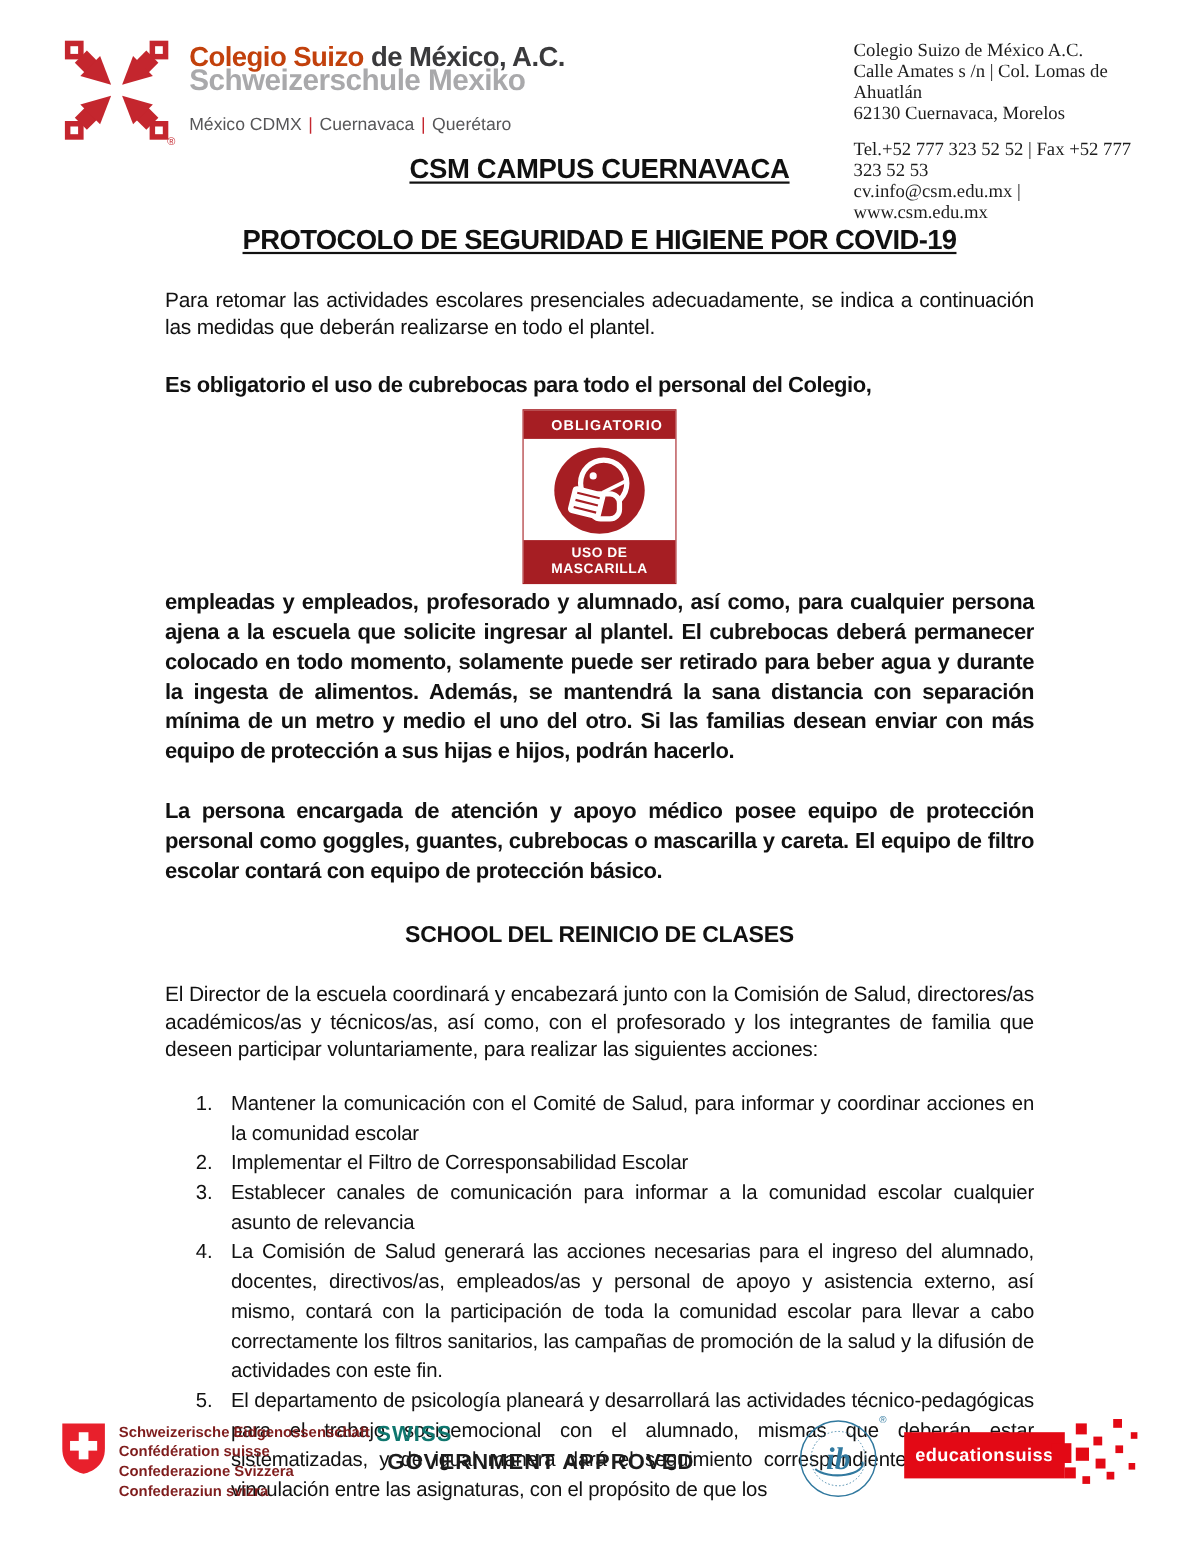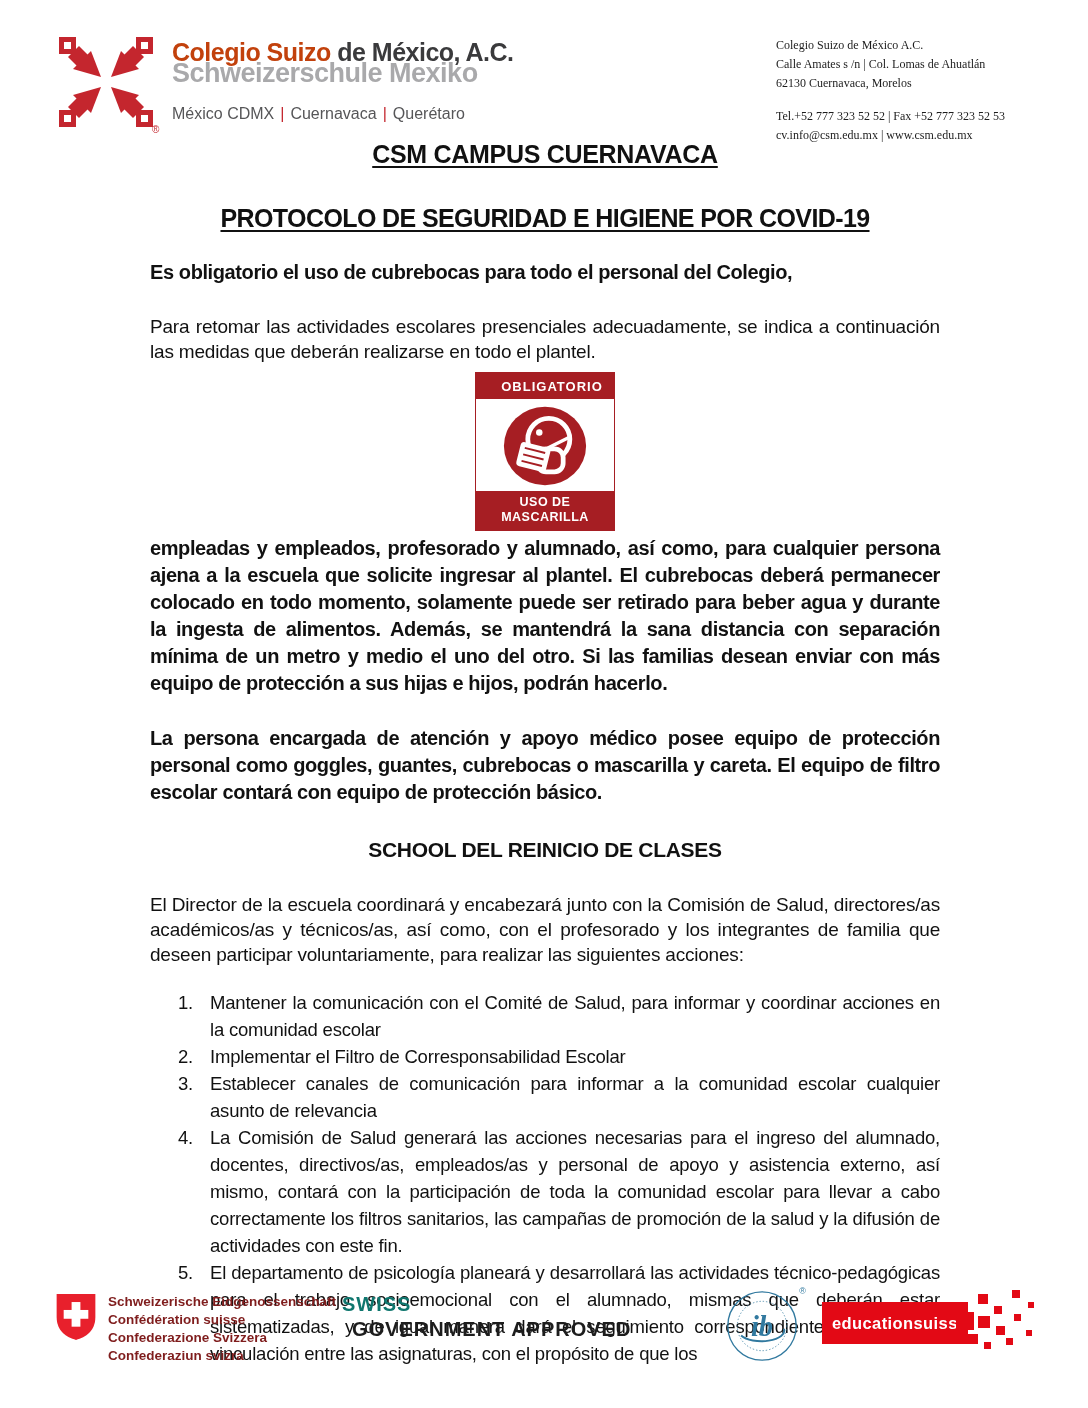--- a/index.html
+++ b/index.html
@@ -10,21 +10,21 @@
   .brand{display:flex;gap:16px;position:relative;}
   .brand-arrows{width:100px;height:96px;flex:0 0 auto;}
   .brand-reg{position:absolute;left:96px;top:90px;font-size:10px;color:#C4262E;}
   .brand-text{padding-top:4px;}
   .brand-line1{font-size:25px;font-weight:bold;letter-spacing:-0.5px;white-space:nowrap;}
   .brand-line1 .red{color:#c2410c;}
   .brand-line1 .dark{color:#3A3A3C;}
   .brand-line2{font-size:27px;font-weight:bold;color:#A9A9AB;margin-top:-9px;letter-spacing:-0.5px;}
   .brand-line3{margin-top:16px;font-size:16px;color:#565658;}
   .brand-line3 .pipe{color:#C4262E;padding:0 6px;}
-  .contact{font-family:"Liberation Serif",serif;font-size:12px;line-height:19px;color:#1c1c1c;width:268px;padding-top:2px;}
+  .contact{font-family:"Liberation Serif",serif;font-size:17px;line-height:19px;color:#1c1c1c;width:268px;padding-top:2px;}
   .contact .gap{height:14px;}
   
   .doc{position:absolute;top:140px;left:150px;width:790px;}
   .h1{font-size:25px;font-weight:bold;text-align:center;text-decoration:underline;text-underline-offset:3px;letter-spacing:-0.3px;}
   .h2{font-size:25px;font-weight:bold;text-align:center;text-decoration:underline;text-underline-offset:3px;margin-top:35px;letter-spacing:-0.6px;}
   .para{font-size:19px;line-height:25px;text-align:justify;margin-top:28px;letter-spacing:-0.2px;}
   .para.bold{font-weight:bold;font-size:20px;line-height:27px;letter-spacing:-0.4px;}
   .lead{margin-top:26px;}
   .h3{font-size:21px;font-weight:bold;text-align:center;margin-top:32px;letter-spacing:-0.3px;}
   ol.actions{margin:22px 0 0 0;padding-left:48px;font-size:18.5px;line-height:27px;letter-spacing:-0.2px;}
@@ -105,23 +105,23 @@
       <div class="gap"></div>
       <div>Tel.+52 777 323 52 52 | Fax +52 777 323 52 53</div>
       <div>cv.info@csm.edu.mx | www.csm.edu.mx</div>
     </div>
   </div>
 
   <div class="doc">
     <div class="h1">CSM CAMPUS CUERNAVACA</div>
     <div class="h2">PROTOCOLO DE SEGURIDAD E HIGIENE POR COVID-19</div>
 
+    <div class="para">Para retomar las actividades escolares presenciales adecuadamente, se indica a continuación las medidas que deberán realizarse en todo el plantel.</div>
+
     <div class="para bold lead">Es obligatorio el uso de cubrebocas para todo el personal del Colegio,</div>
-
-    <div class="para">Para retomar las actividades escolares presenciales adecuadamente, se indica a continuación las medidas que deberán realizarse en todo el plantel.</div>
 
     <div class="sign">
       <div class="sign-band sign-top">OBLIGATORIO</div>
       <div class="sign-mid">
         <svg width="96" height="86" viewBox="0 0 100 90">
           <ellipse cx="50" cy="45" rx="43" ry="41" fill="#A61E23"></ellipse>
           <circle cx="54" cy="38" r="22" fill="#A61E23" stroke="#fff" stroke-width="5"></circle>
           <rect x="42" y="48" width="27" height="24" rx="9" fill="#A61E23" stroke="#fff" stroke-width="5"></rect>
           <g transform="rotate(14 40 56)">
             <rect x="22" y="44" width="32" height="26" rx="4" fill="#fff"></rect>

